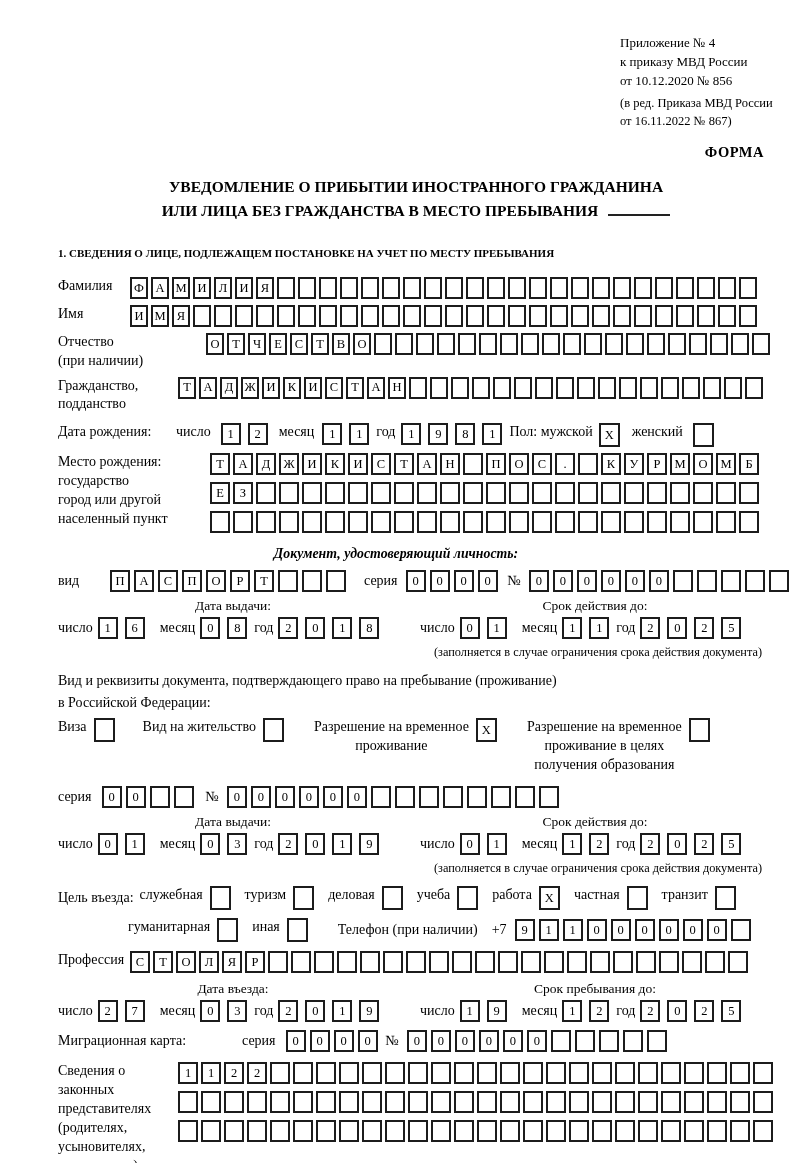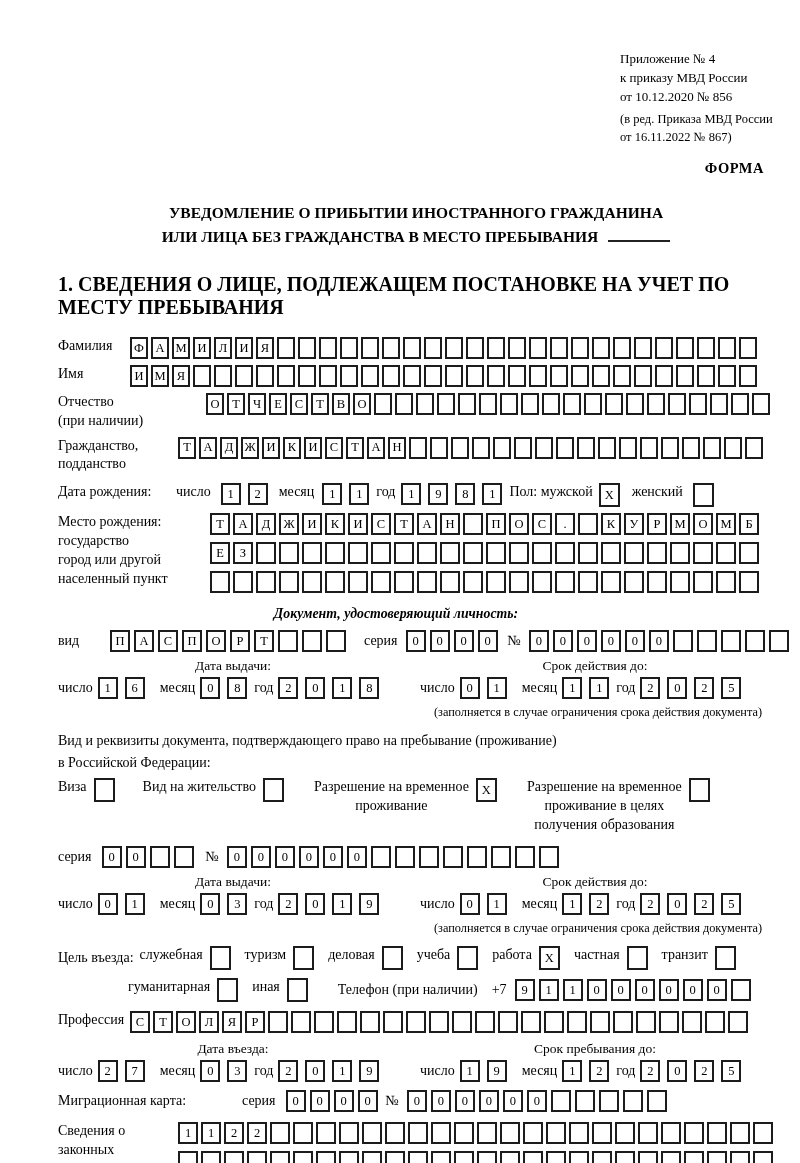--- a/index.html
+++ b/index.html
@@ -1,29 +1,29 @@
 <!DOCTYPE html>
 <html><head>
 <meta charset="utf-8">
 <style>
   html,body{margin:0;padding:0;background:#e8e8e8;}
   .page{
     width:800px;height:1163px;box-sizing:border-box;background:#ffffff;
     padding:34px 26px 0 58px;overflow:hidden;color:#000;
     font-family:"Liberation Serif","DejaVu Serif",serif;
   }
-  .pre{white-space:pre-line;margin-top:16px;}
+  .pre{white-space:pre-line;}
   
   .appendix{margin-left:562px;font-size:13px;line-height:1.45;}
   .revision{margin-left:562px;font-size:12.5px;line-height:1.45;margin-top:3px;}
   .forma{text-align:right;padding-right:10px;font-weight:bold;font-size:14.5px;margin-top:14px;letter-spacing:.5px;}
   
-  .title{ text-align:center;font-weight:bold;font-size:15.5px;line-height:1.55;margin-top:24px;}
+  .title{ text-align:center;font-weight:bold;font-size:15.5px;line-height:1.55;margin-top:14px;}
   .uline{display:inline-block;width:62px;border-bottom:2px solid #222;height:1px;vertical-align:baseline;margin-left:10px;}
-  .sec-head{font-weight:bold;font-size:20px;margin-top:24px;margin-bottom:18px;}
+  .sec-head{font-weight:bold;font-size:11px;margin-top:24px;margin-bottom:18px;}
   
   .row{display:flex;align-items:flex-start;margin-bottom:6px;}
   .lbl{font-size:14px;line-height:1.35;flex:none;white-space:pre-line;}
   .cells{display:inline-flex;flex:none;}
   .cell{
     box-sizing:border-box;width:18px;height:22px;flex:none;
     border:2px solid #1c1c1c;margin-right:3px;
     display:inline-flex;align-items:center;justify-content:center;
     font-size:12.5px;line-height:1;
   }

